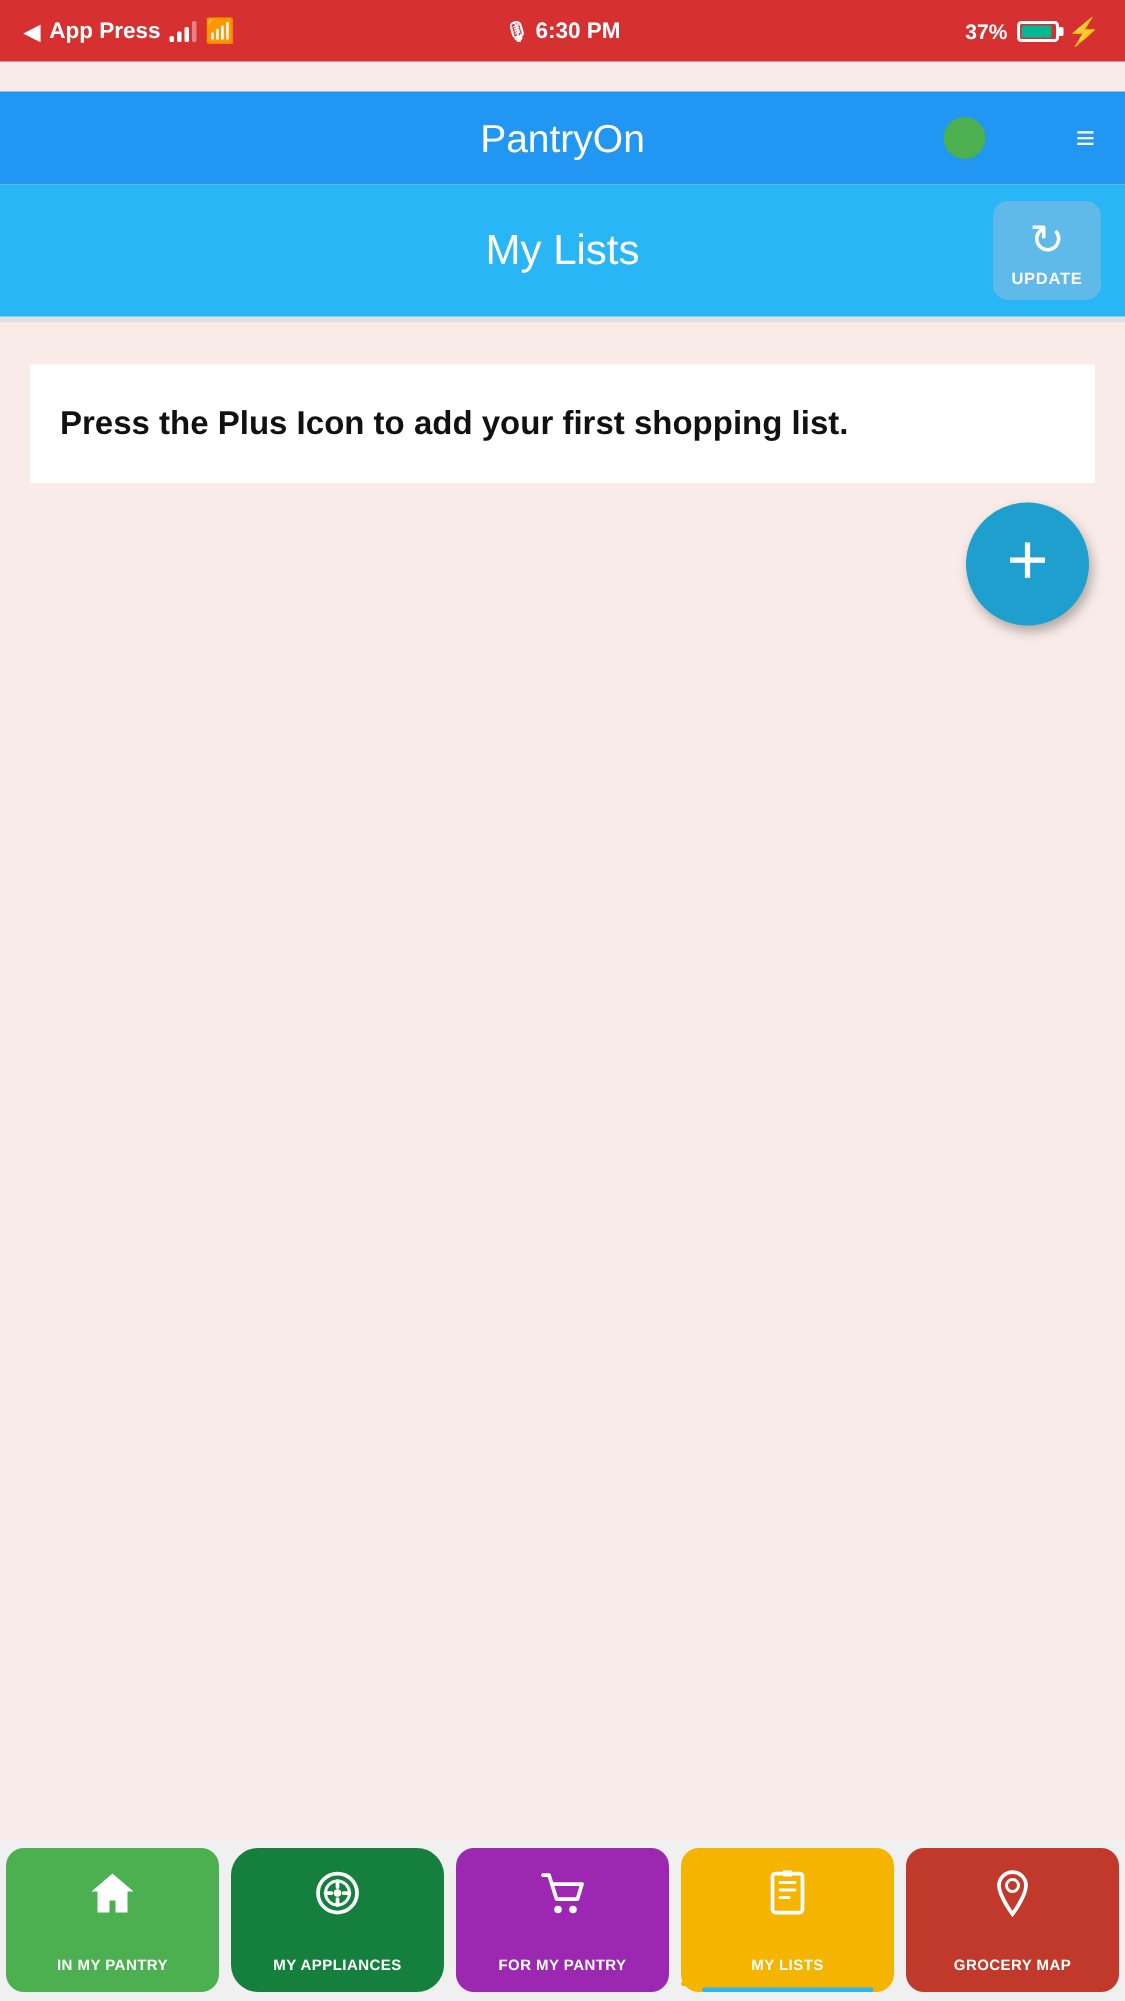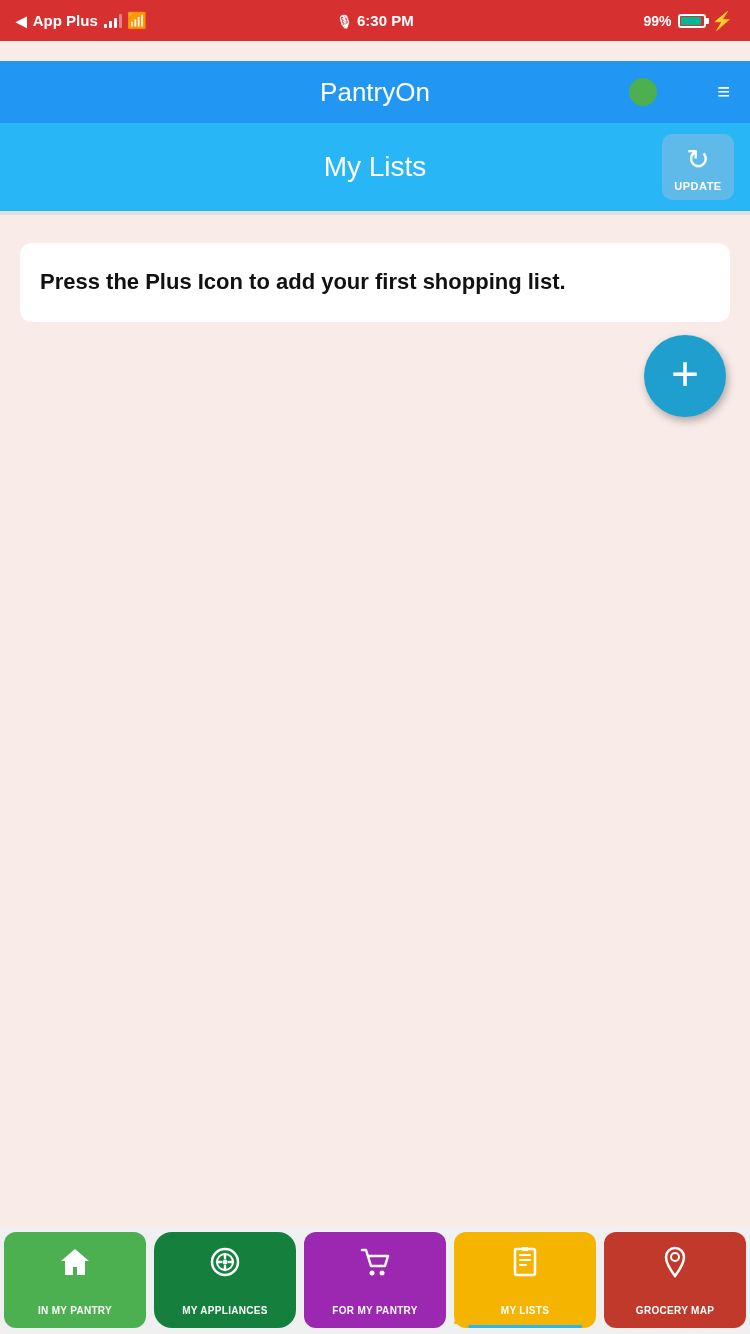--- a/index.html
+++ b/index.html
@@ -180,21 +180,21 @@
     .main-content {
       flex: 1;
       padding: 28px 20px 0;
       background: #f9ece8;
       min-height: 800px;
       position: relative;
     }
 
     .hint-box {
       background: white;
-      border-radius: 12px;
+      border-radius: 0;
       padding: 24px 20px;
       margin-bottom: 20px;
     }
     .hint-text {
       font-size: 22px;
       font-weight: 700;
       color: #111;
       line-height: 1.4;
     }
 
@@ -282,35 +282,35 @@
       background: #29b6f6;
       border-radius: 2px;
     }
   </style>
 </head>
 <body>
 
 <div class="status-bar">
   <div class="status-left">
     <span class="back-arrow">◀</span>
-    <span>App Plus</span>
+    <span>App Press</span>
     <div class="signal-bars">
       <span style="height:4px"></span>
       <span style="height:7px"></span>
       <span style="height:10px"></span>
       <span style="height:14px; opacity:0.4"></span>
     </div>
     <span class="wifi-icon">📶</span>
   </div>
   <div class="status-center">
     <span style="font-size:13px;">🎙</span>
     <span>6:30 PM</span>
   </div>
   <div class="status-right">
-    <span>99%</span>
+    <span>37%</span>
     <div class="battery-container">
       <div class="battery">
         <div class="battery-fill"></div>
       </div>
     </div>
     <span style="font-size:18px; color:#00b894;">⚡</span>
   </div>
 </div>
 
 <div class="app-header">

